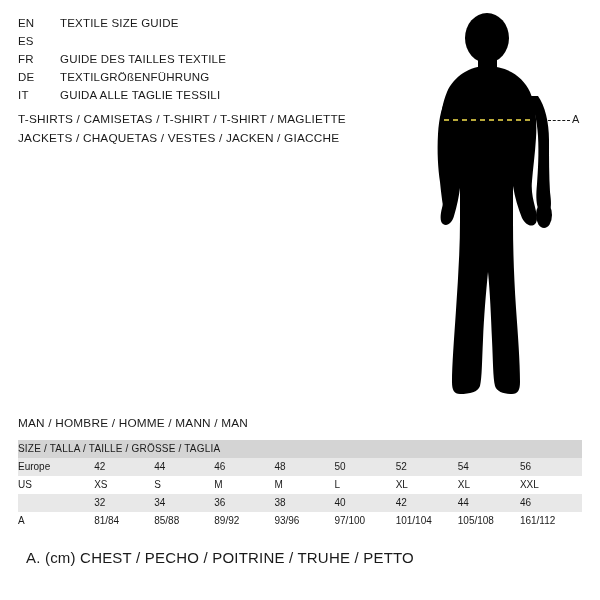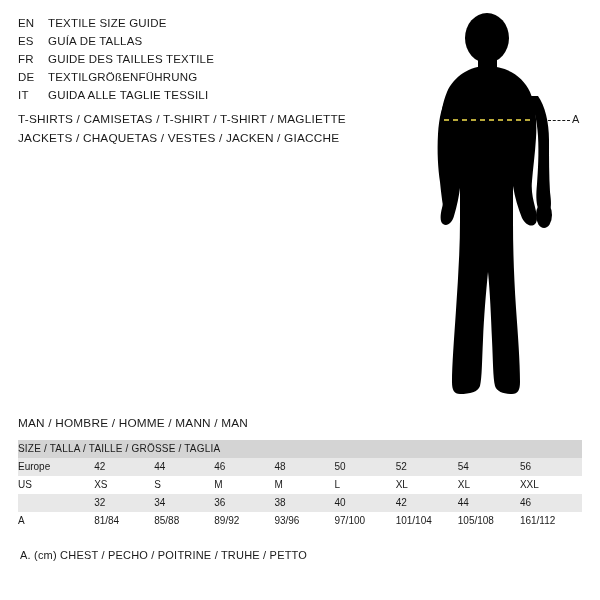--- a/index.html
+++ b/index.html
@@ -37,20 +37,21 @@
     font-size: 11.5px;
     letter-spacing: 0.2px;
   }
   .lang-code {
     width: 30px;
     flex: 0 0 30px;
     color: #1a1a1a;
   }
   .lang-text {
     white-space: nowrap;
+    margin-left: 12px;
   }
 
   
   .cat-block {
     position: absolute;
     left: 18px;
     top: 110px;
     width: 420px;
   }
   .cat-line {
@@ -127,40 +128,39 @@
     width: 86px;
     padding-left: 2px;
   }
   td.col-val {
     width: 68px;
     padding-left: 2px;
   }
 
   .footnote {
     position: absolute;
-    left: 20px;
+    left: 26px;
     top: 549px;
-    font-size: 11px;
+    font-size: 15px;
     letter-spacing: 0.2px;
     white-space: nowrap;
   }
 </style>
 </head>
 <body>
 
 <div class="page">
 
   <div class="lang-block">
     <div class="lang-row">
       <span class="lang-code">EN</span>
       <span class="lang-text">TEXTILE SIZE GUIDE</span>
     </div>
     <div class="lang-row">
       <span class="lang-code">ES</span>
-      <span class="lang-text">GUÍA DE TALLAS</span>
     </div>
     <div class="lang-row">
       <span class="lang-code">FR</span>
       <span class="lang-text">GUIDE DES TAILLES TEXTILE</span>
     </div>
     <div class="lang-row">
       <span class="lang-code">DE</span>
       <span class="lang-text">TEXTILGRÖßENFÜHRUNG</span>
     </div>
     <div class="lang-row">

